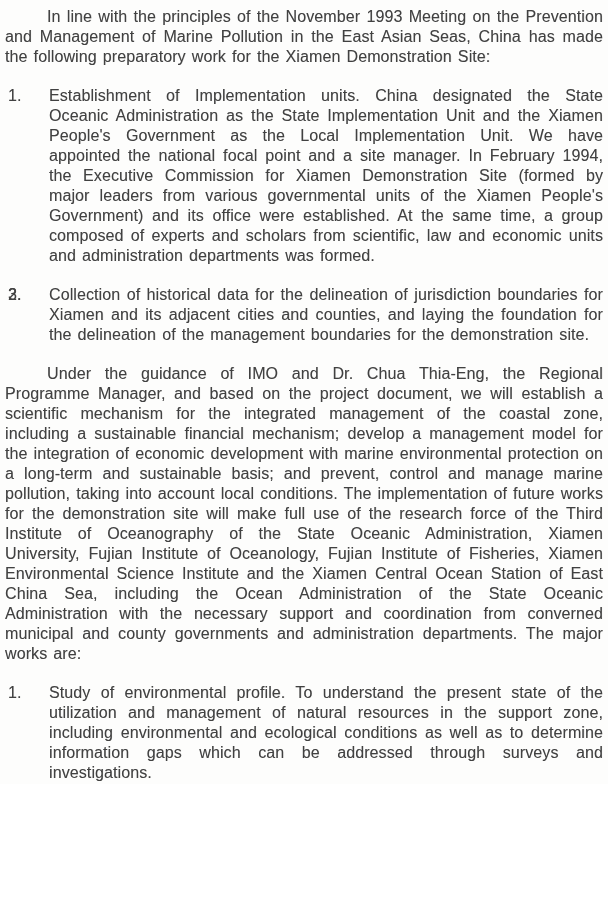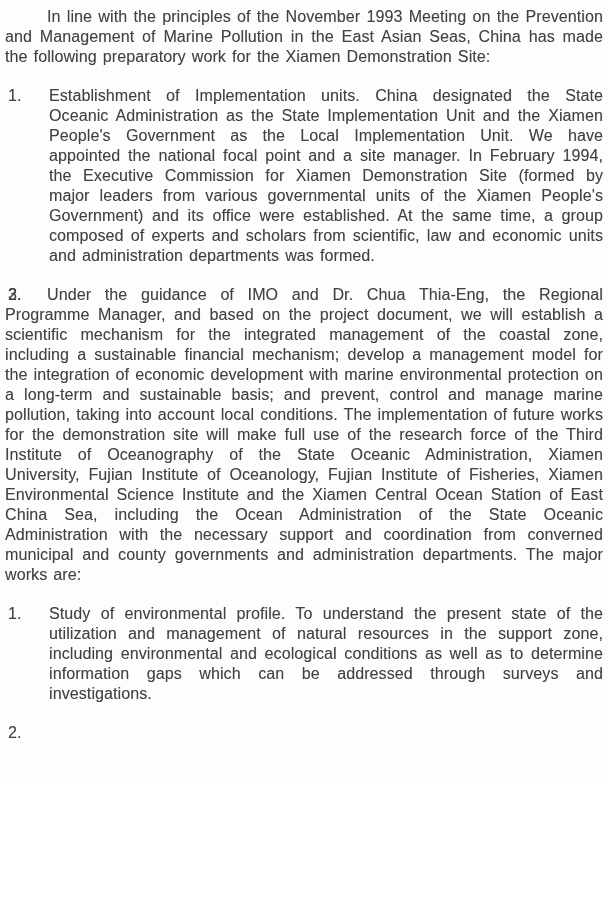--- a/index.html
+++ b/index.html
@@ -55,20 +55,21 @@
   <div class="doc-list">
     <div class="list-item">
       <span class="num">1.</span>
       <span>Establishment of Implementation units.  China designated the State Oceanic Administration as the State Implementation Unit and the Xiamen People's Government as the Local Implementation Unit.  We have appointed the national focal point and a site manager.  In February 1994, the Executive Commission for Xiamen Demonstration Site (formed by major leaders from various governmental units of the Xiamen People's Government) and its office were established.  At the same time, a group composed of experts and scholars from scientific, law and economic units and administration departments was formed.</span>
     </div>
     <div class="list-item">
       <span class="num">2.</span>
     </div>
     <div class="list-item">
       <span class="num">3.</span>
+      <span>Collection of historical data for the delineation of jurisdiction boundaries for Xiamen and its adjacent cities and counties, and laying the foundation for the delineation of the management boundaries for the demonstration site.</span>
     </div>
   </div>
 
   <p class="para">Under the guidance of IMO and Dr. Chua Thia-Eng, the Regional Programme Manager, and based on the project document, we will establish a scientific mechanism for the integrated management of the coastal zone, including a sustainable financial mechanism; develop a management model for the integration of economic development with marine environmental protection on a long-term and sustainable basis; and prevent, control and manage marine pollution, taking into account local conditions.  The implementation of future works for the demonstration site will make full use of the research force of the Third Institute of Oceanography of the State Oceanic Administration, Xiamen University, Fujian Institute of Oceanology, Fujian Institute of Fisheries, Xiamen Environmental Science Institute and the Xiamen Central Ocean Station of East China Sea, including the Ocean Administration of the State Oceanic Administration with the necessary support and coordination from converned municipal and county governments and administration departments.  The major works are:</p>
 
   <div class="doc-list">
     <div class="list-item">
       <span class="num">1.</span>
       <span>Study of environmental profile.  To understand the present state of the utilization and management of natural resources in the support zone, including environmental and ecological conditions as well as to determine information gaps which can be addressed through surveys and investigations.</span>
     </div>

